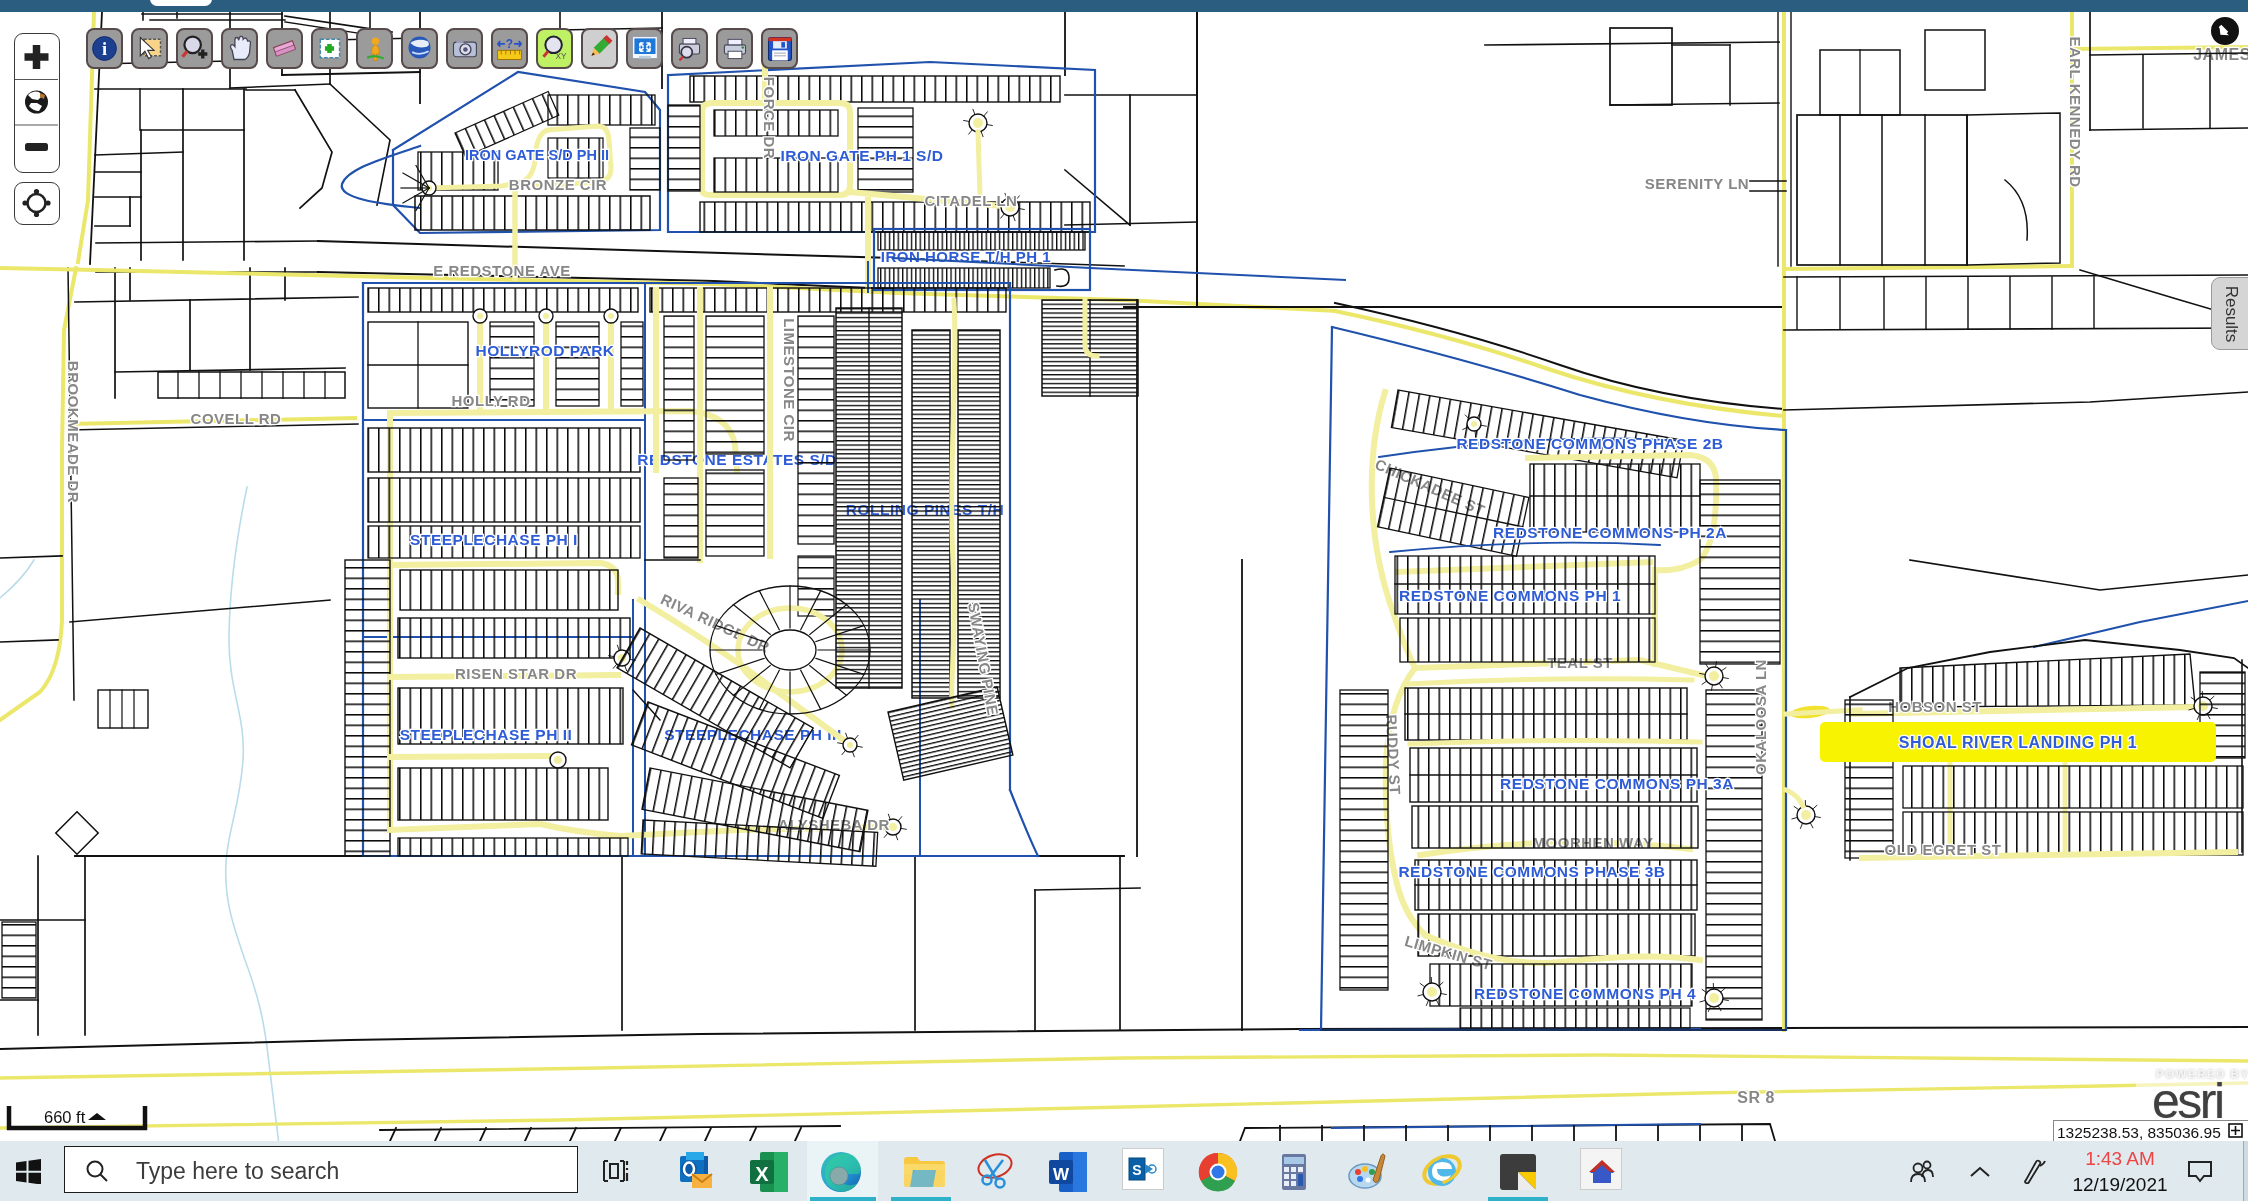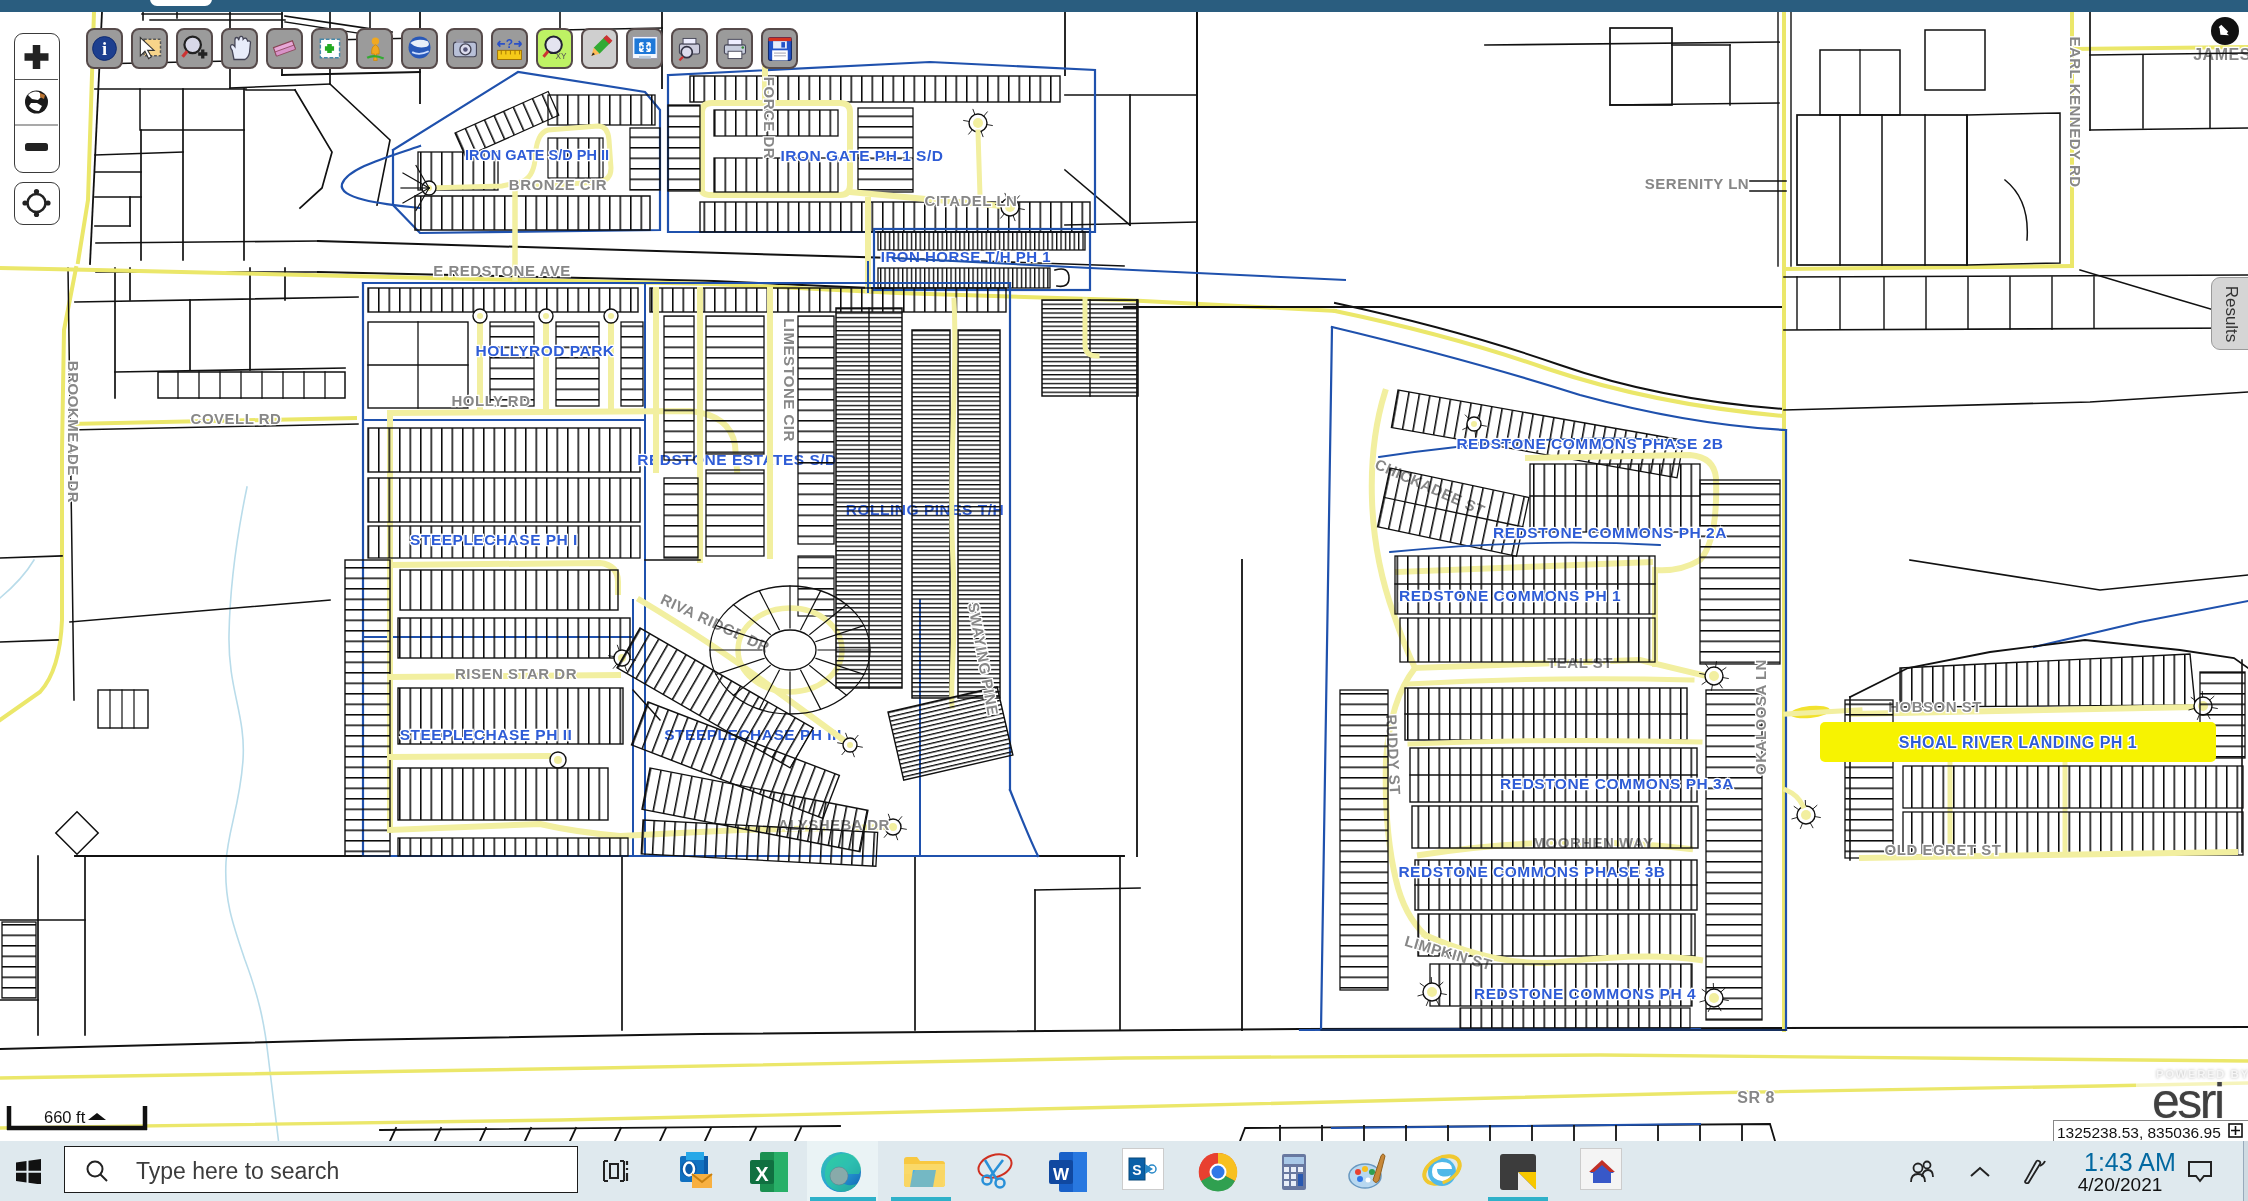--- a/index.html
+++ b/index.html
@@ -927,17 +927,17 @@
 <circle cx="19" cy="7" r="3.5" fill="none" stroke="#222" stroke-width="1.8"></circle>
 <path d="M14,19 Q15,12 20,12 Q25,12 25,19" fill="none" stroke="#222" stroke-width="1.8"></path>
   </svg>
 <svg class="abs" style="left:1969px;top:1164px" width="22" height="16" viewBox="0 0 22 16">
     <path d="M2,12 L11,4 L20,12" fill="none" stroke="#222" stroke-width="2"></path>
   </svg>
 <svg class="abs" style="left:2022px;top:1158px" width="26" height="26" viewBox="0 0 26 26">
 <path d="M4,22 Q2,24 4,25 Q6,26 7,24 L18,6 Q19,4 17,3 Q15,2 14,4 Z" fill="none" stroke="#222" stroke-width="1.8"></path>
 <path d="M18,8 Q22,6 23,3" fill="none" stroke="#222" stroke-width="1.8"></path>
   </svg>
-<div class="tlabel" style="left:2084px;top:1148px;width:72px;text-align:left;font-weight:normal;font-size:25px;color:#0369a1;">1:43 AM</div>
-<div class="tlabel" style="left:2068px;top:1174px;width:104px;text-align:center;font-weight:normal;font-size:19px;color:#111;">4/20/2021</div>
+<div class="tlabel" style="left:2084px;top:1148px;width:72px;text-align:center;font-weight:normal;font-size:19px;color:#ef4444;">1:43 AM</div>
+<div class="tlabel" style="left:2068px;top:1174px;width:104px;text-align:center;font-weight:normal;font-size:19px;color:#111;">12/19/2021</div>
 <svg class="abs" style="left:2186px;top:1158px" width="28" height="28" viewBox="0 0 28 28">
 <path d="M3,4 H25 V18 H18 L14,23 L10,18 H3 Z" fill="none" stroke="#222" stroke-width="2"></path>
   </svg>
 
 </body></html>

